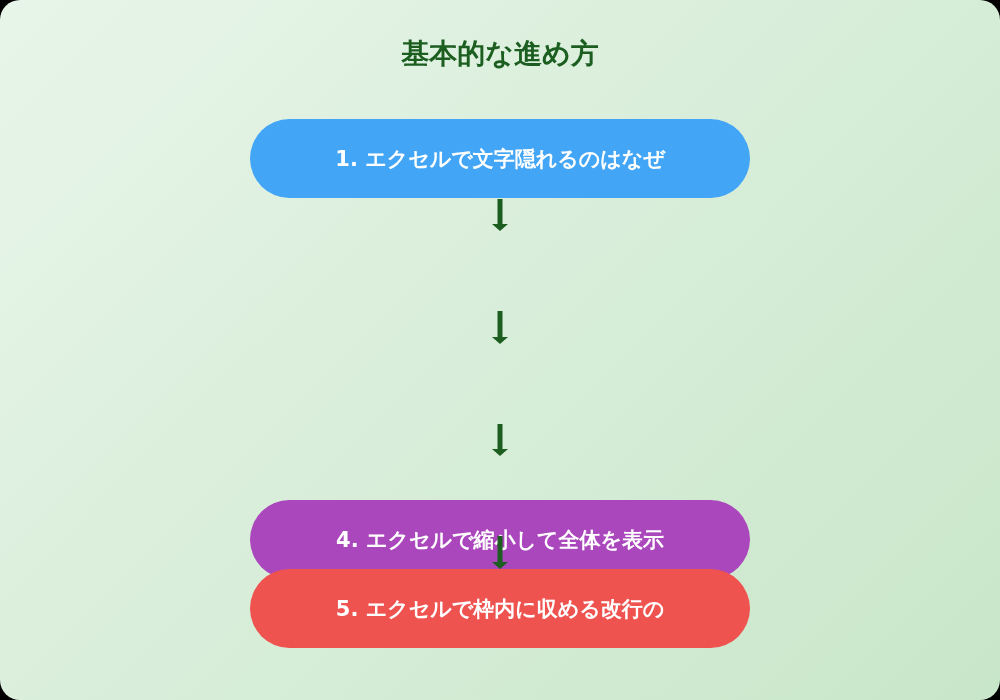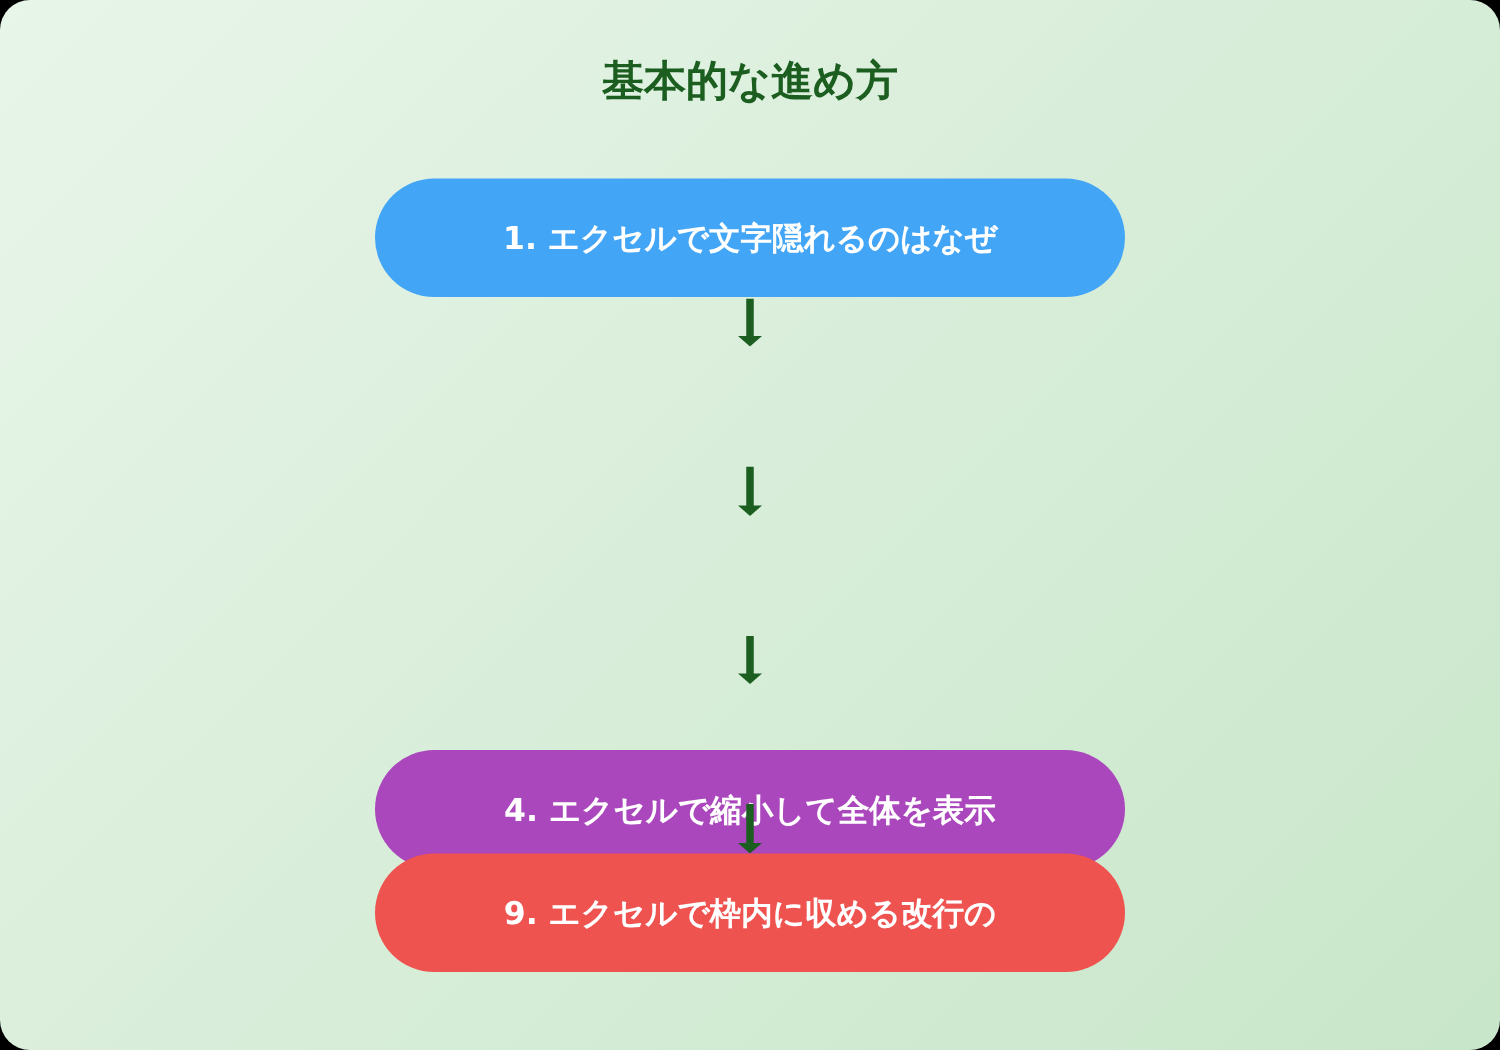--- a/index.html
+++ b/index.html
@@ -94,16 +94,16 @@
   </div>
 
   <div class="arrow" style="top:536px;">
     <svg width="20" height="33" viewBox="0 0 20 33">
       <rect x="7.5" y="0" width="5" height="27" fill="#1b5e20"></rect>
       <polygon points="2,26 18,26 10,33" fill="#1b5e20"></polygon>
     </svg>
   </div>
 
   <div class="step" style="top: 569px; background: rgb(239, 83, 80);">
-    <span>9. エクセルで枠内に収める改行の</span>
+    <span>5. エクセルで枠内に収める改行の</span>
   </div>
 
 </div>
 
 </body></html>

